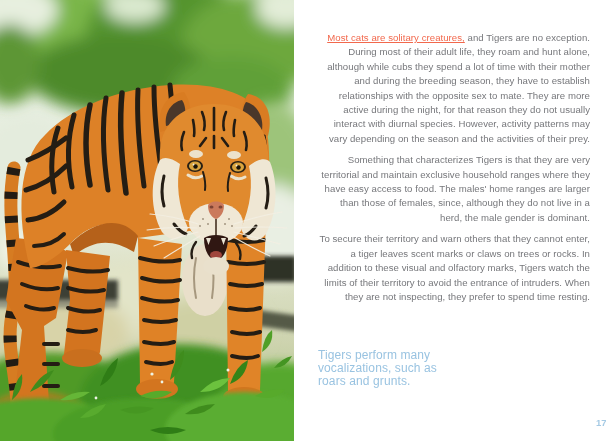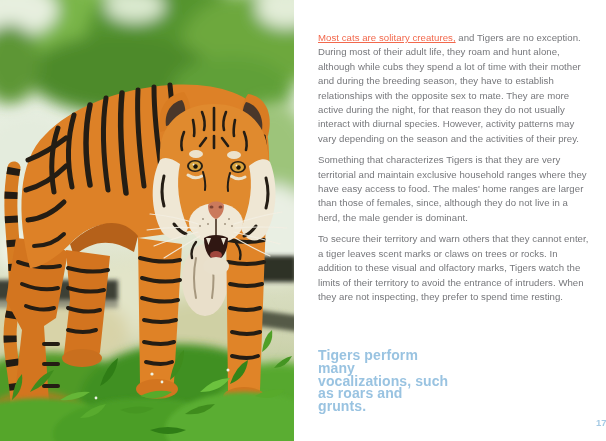--- a/index.html
+++ b/index.html
@@ -5,27 +5,27 @@
   html,body{margin:0;padding:0;}
   body{
     width:606px;height:441px;position:relative;background:#ffffff;
     font-family:"Liberation Sans", sans-serif;overflow:hidden;
   }
   .page{position:absolute;inset:0;background:#ffffff;}
   .photo{position:absolute;left:0;top:0;width:294px;height:441px;margin:0;}
   .photo svg{display:block;width:294px;height:441px;}
   .text-col{
     position:absolute;left:318px;top:31px;width:272px;
-    color:#76777b;font-size:9.6px;line-height:14.4px;letter-spacing:0.05px;
+    color:#76777b;font-size:9.6px;line-height:14.4px;letter-spacing:0.05px;text-align:right;
   }
   .text-col p{margin:0 0 7px 0;}
   .link{color:#f2684c;text-decoration:underline;cursor:pointer;}
   .caption{
     position:absolute;left:318px;top:349px;width:132px;
-    color:#99c3e1;font-size:14px;line-height:12.8px;font-weight:bold;letter-spacing:0.1px;
+    color:#99c3e1;font-size:12px;line-height:12.8px;font-weight:normal;letter-spacing:0.1px;
   }
   .page-number{
     position:absolute;left:576px;top:417px;
     color:#a5cae4;font-size:9.5px;font-weight:bold;margin-left:20px;
   }
 </style>
 </head>
 <body>
 
 <div class="page">

